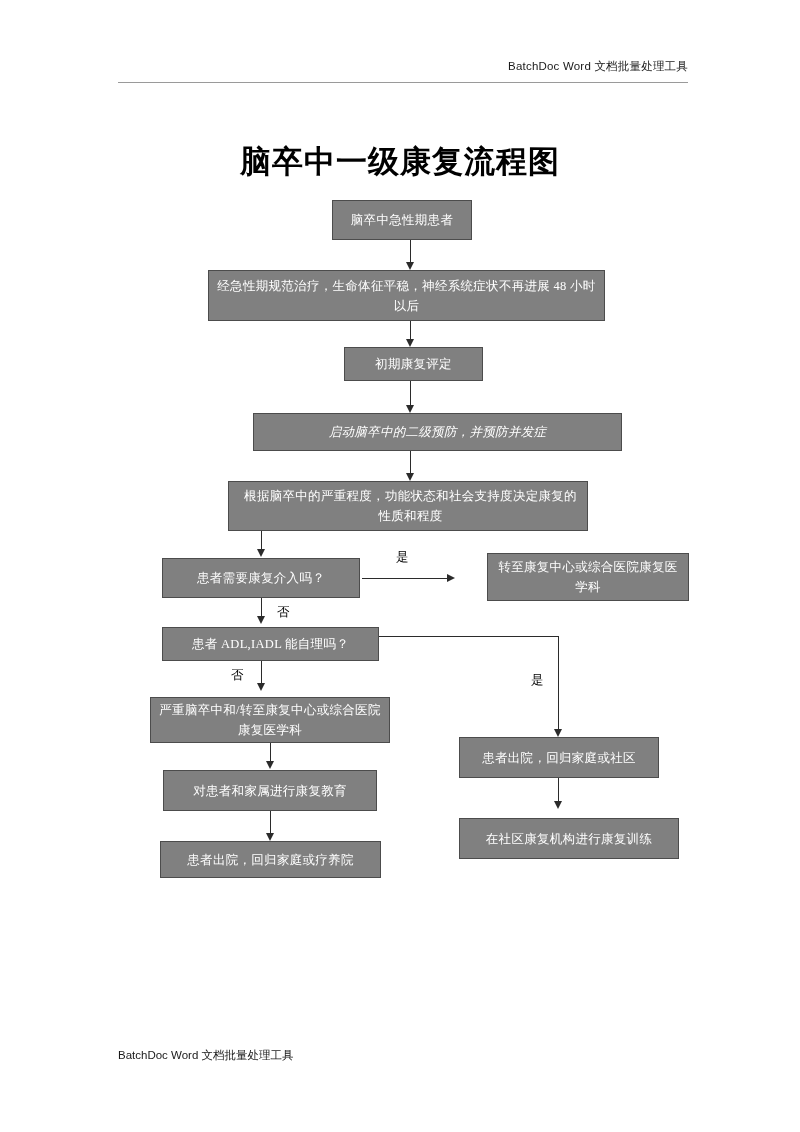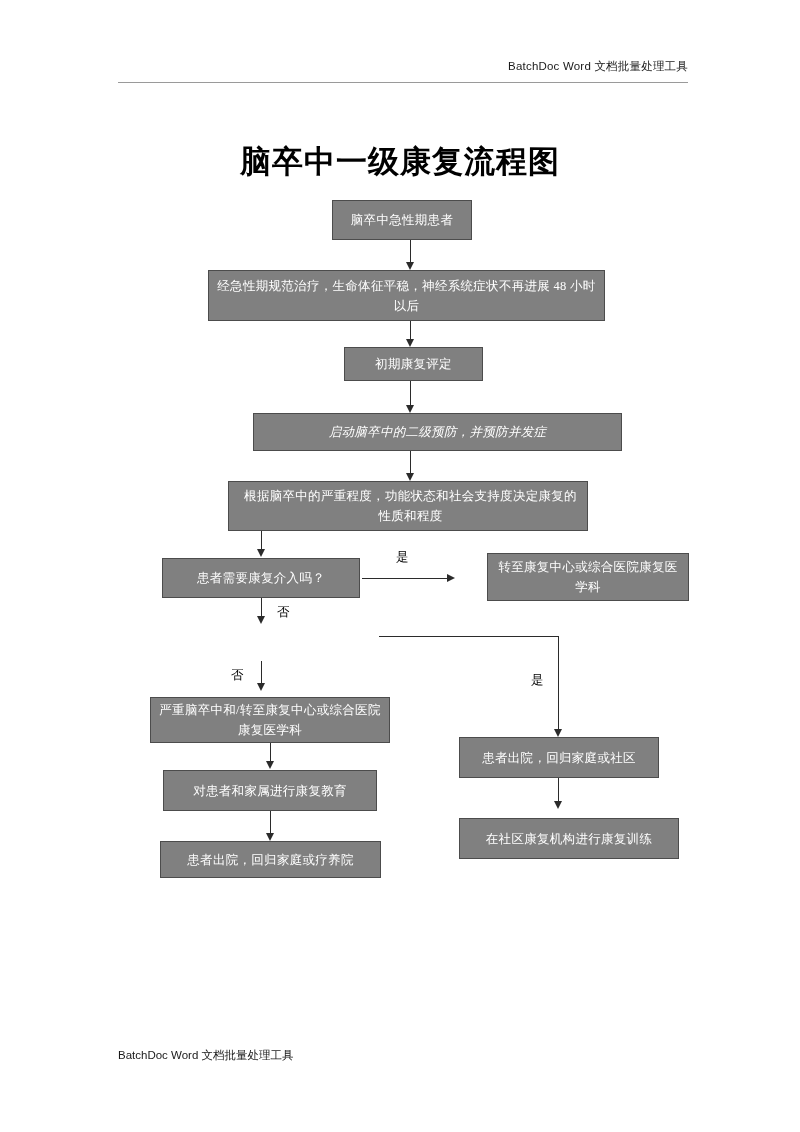--- a/index.html
+++ b/index.html
@@ -169,20 +169,23 @@
   <div class="edge-label" style="left:396px; top:549px;">是</div>
 
   <div class="node" style="left:459px; top:553px; width:202px; height:48px;margin-left:28px;">
     <span>转至康复中心或综合医院康复医学科</span>
   </div>
 
   <div class="vline" style="left:261px; top:598px; height:20px;"></div>
   <div class="arrow-down" style="left:257px; top:616px;"></div>
   <div class="edge-label" style="left:277px; top:604px;">否</div>
 
+  <div class="node" style="left:162px; top:627px; width:217px; height:34px;">
+    <span>患者 ADL,IADL 能自理吗？</span>
+  </div>
 
   <div class="hline" style="left:379px; top:636px; width:180px;"></div>
   <div class="vline" style="left:558px; top:636px; height:95px;"></div>
   <div class="arrow-down" style="left:554px; top:729px;"></div>
   <div class="edge-label" style="left:531px; top:672px;">是</div>
 
   <div class="vline" style="left:261px; top:661px; height:24px;"></div>
   <div class="arrow-down" style="left:257px; top:683px;"></div>
   <div class="edge-label" style="left:231px; top:667px;">否</div>
 

